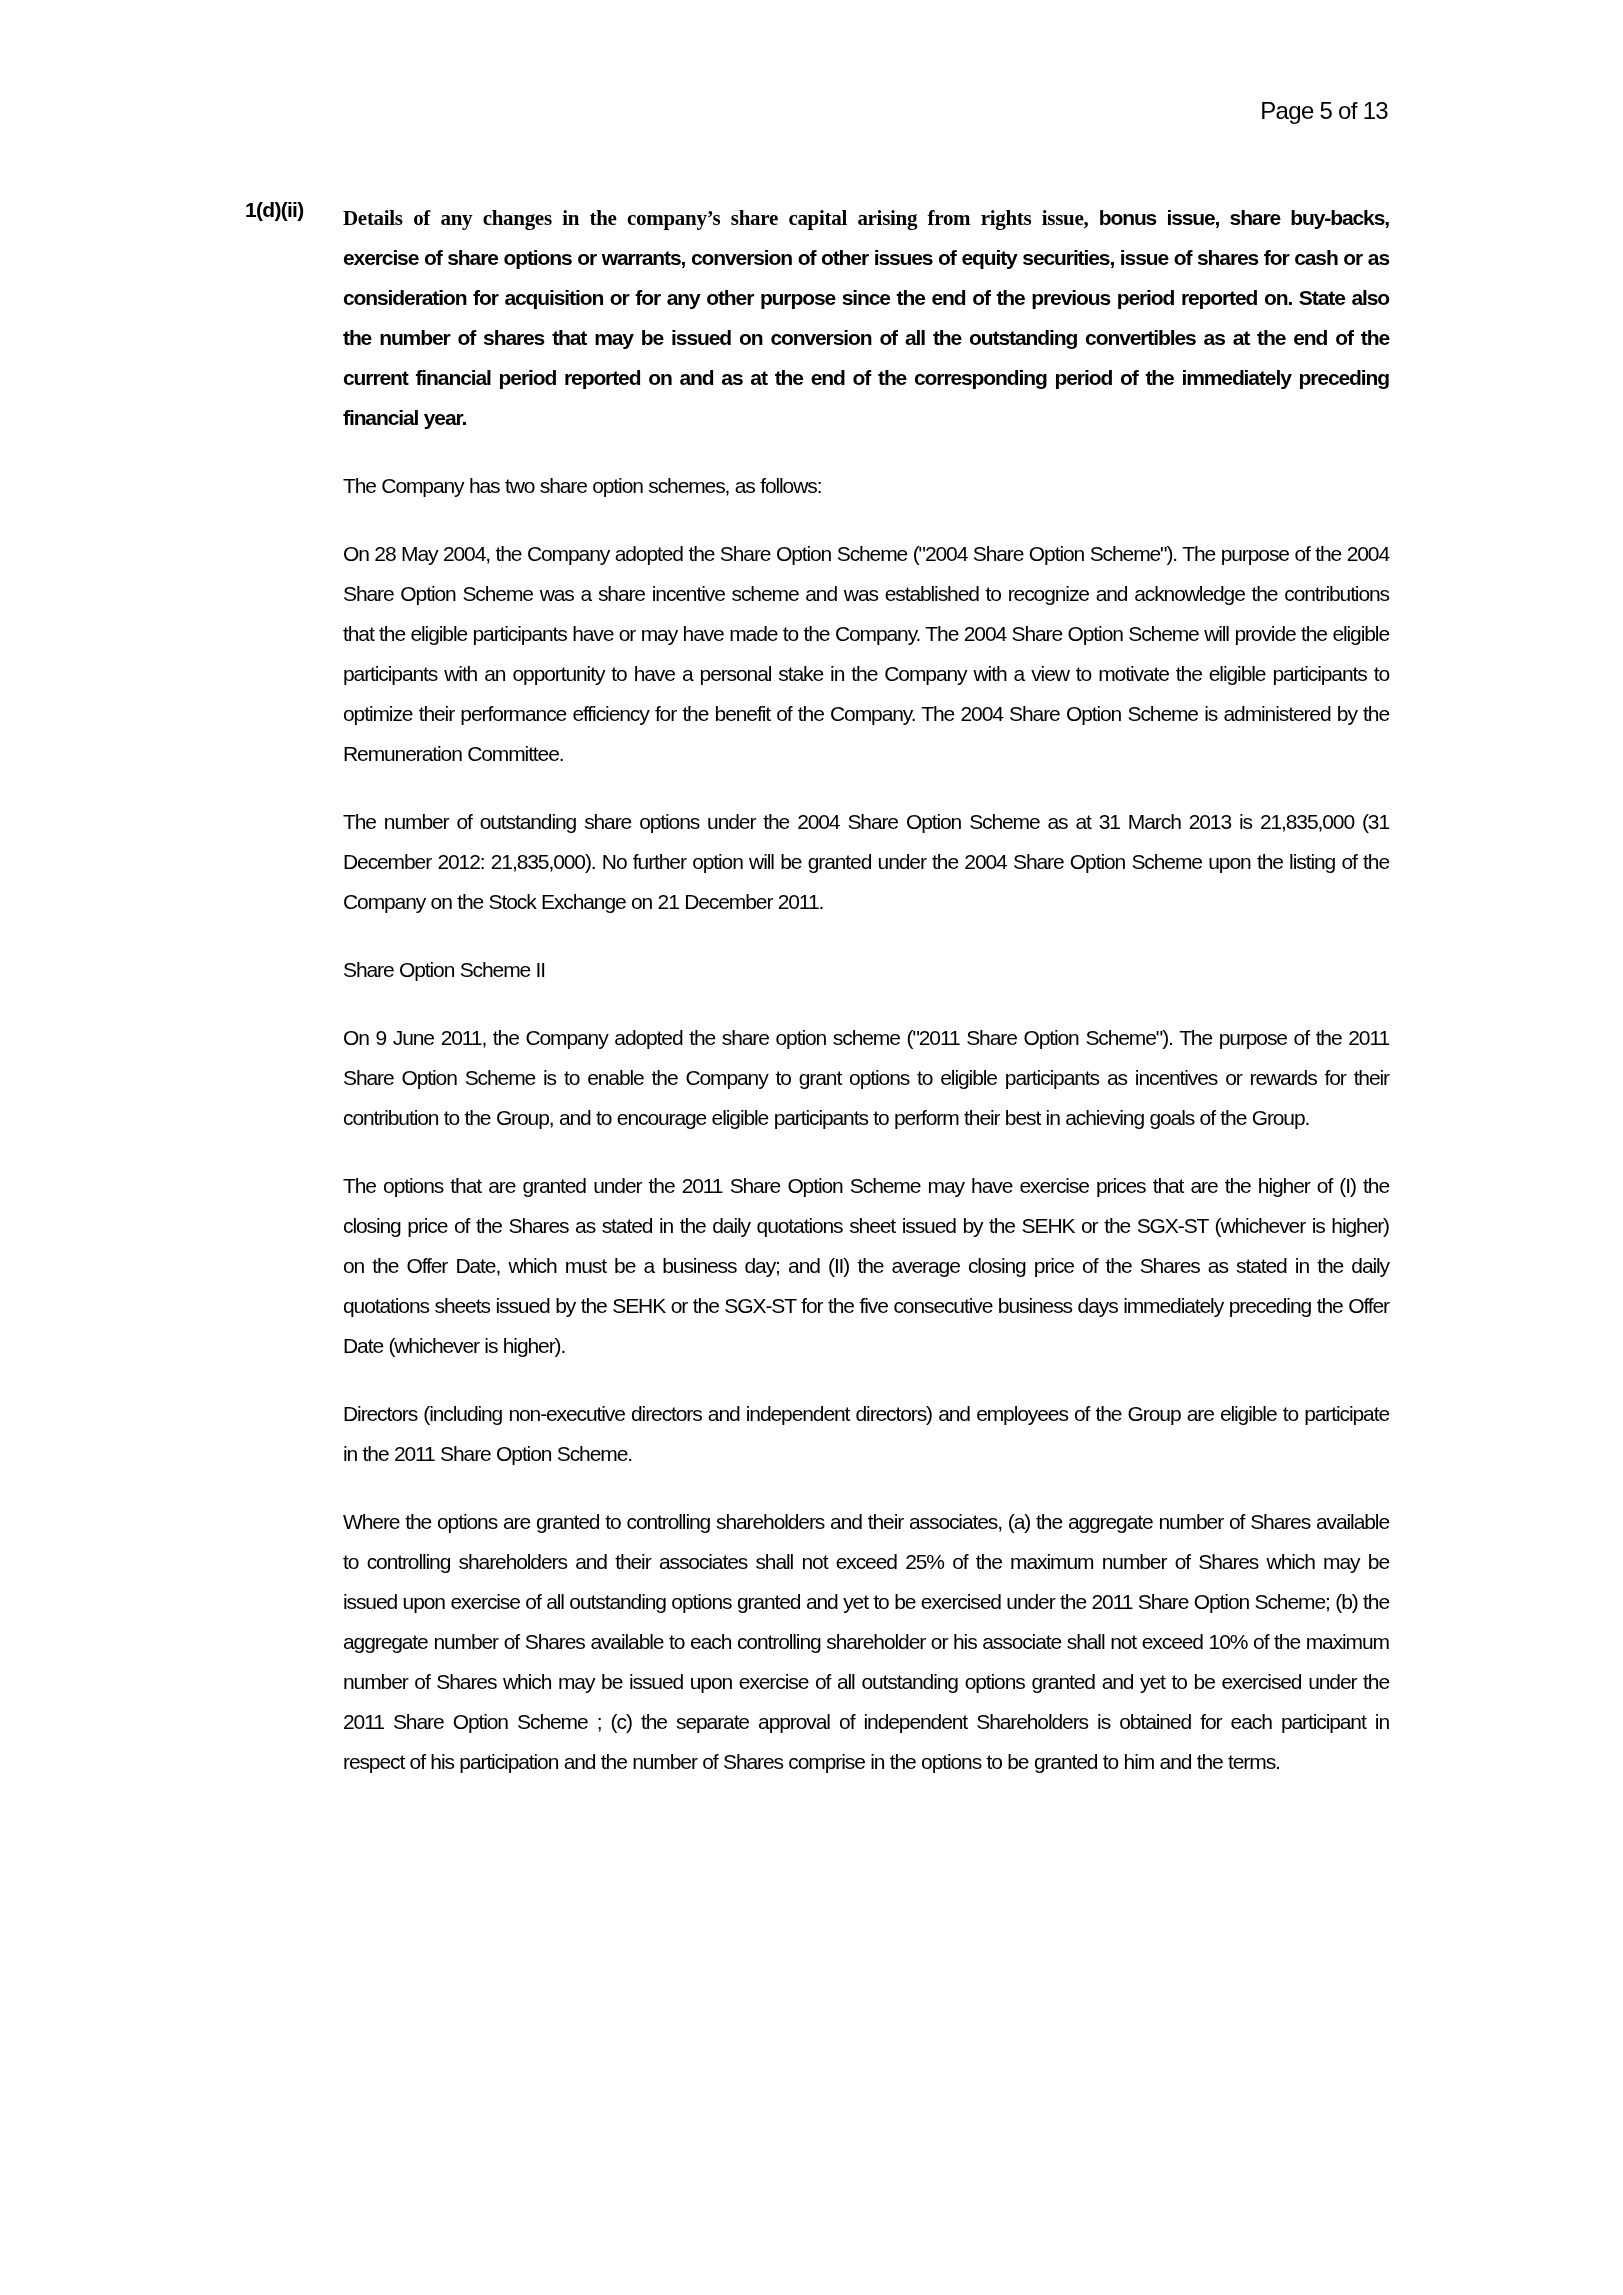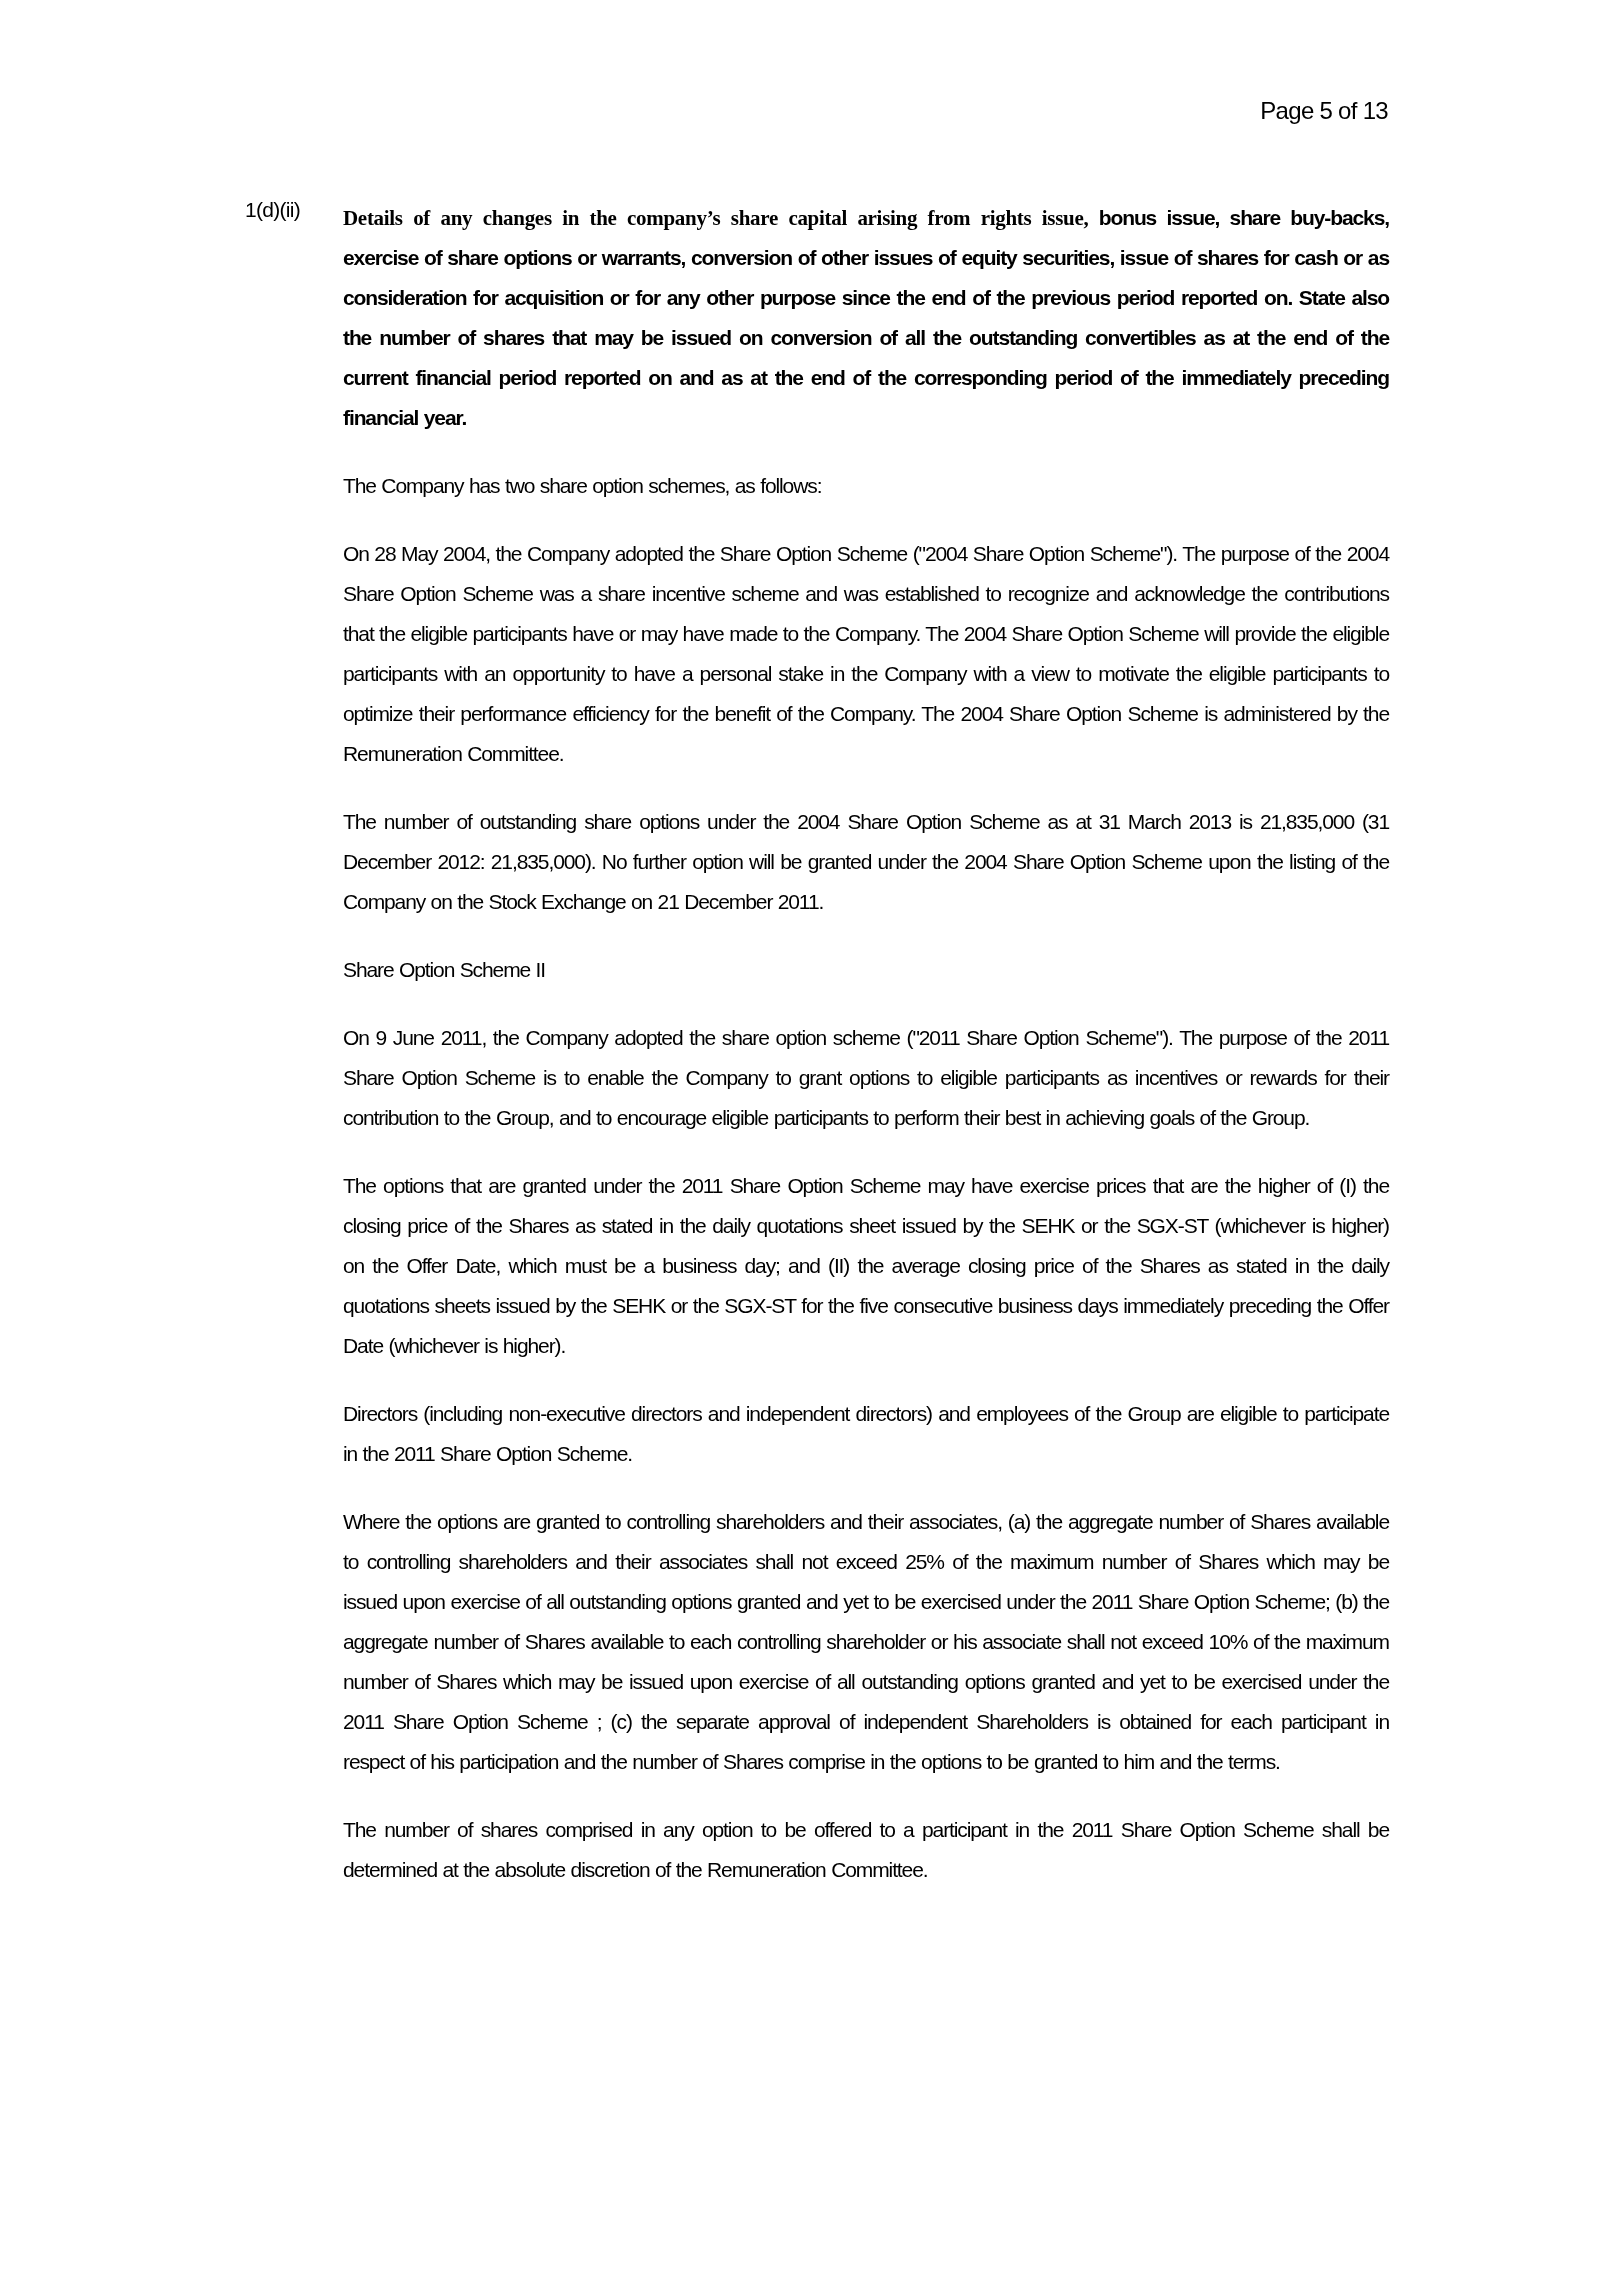--- a/index.html
+++ b/index.html
@@ -6,21 +6,21 @@
     body { width: 1623px; height: 2295px; position: relative; overflow: hidden; color: #000; }
     .page-number {
       position: absolute; top: 97px; right: 235px;
       font-family: "Liberation Sans", sans-serif; font-size: 24px; letter-spacing: -0.7px;
     }
     .section {
       position: absolute; top: 198px; left: 245px; width: 1144px;
     }
     .section-label {
       position: absolute; left: 0; top: 0;
-      font-family: "Liberation Sans", sans-serif; font-weight: normal; font-size: 21px;
+      font-family: "Liberation Sans", sans-serif; font-weight: bold; font-size: 21px;
       letter-spacing: -0.7px;
     }
     .content {
       position: absolute; left: 98px; top: 0; width: 1046px;
       font-family: "Liberation Sans", sans-serif; font-size: 21px; line-height: 40px;
       letter-spacing: -1.1px; word-spacing: 0.7px;
     }
     .heading {
       font-weight: bold; text-align: justify; margin: 0 0 28px 0;
     }
@@ -42,16 +42,15 @@
     <p>The Company has two share option schemes, as follows:</p>
 
     <p>On 28 May 2004, the Company adopted the Share Option Scheme ("2004 Share Option Scheme"). The purpose of the 2004 Share Option Scheme was a share incentive scheme and was established to recognize and acknowledge the contributions that the eligible participants have or may have made to the Company. The 2004 Share Option Scheme will provide the eligible participants with an opportunity to have a personal stake in the Company with a view to motivate the eligible participants to optimize their performance efficiency for the benefit of the Company.  The 2004 Share Option Scheme is administered by the Remuneration Committee.</p>
     <p>The number of outstanding share options under the 2004 Share Option Scheme as at 31 March 2013 is 21,835,000 (31 December 2012: 21,835,000).  No further option will be granted under the 2004 Share Option Scheme upon the listing of the Company on the Stock Exchange on 21 December 2011.</p>
 
     <p>Share Option Scheme II</p>
     <p>On 9 June 2011, the Company adopted the share option scheme ("2011 Share Option Scheme").  The purpose of the 2011 Share Option Scheme is to enable the Company to grant options to eligible participants as incentives or rewards for their contribution to the Group, and to encourage eligible participants to perform their best in achieving goals of the Group.</p>
     <p>The options that are granted under the 2011 Share Option Scheme may have exercise prices that are the higher of (I) the closing price of the Shares as stated in the daily quotations sheet issued by the SEHK or the SGX-ST (whichever is higher) on the Offer Date, which must be a business day; and (II) the average closing price of the Shares as stated in the daily quotations sheets issued by the SEHK or the SGX-ST for the five consecutive business days immediately preceding the Offer Date (whichever is higher).</p>
     <p>Directors (including non-executive directors and independent directors) and employees of the Group are eligible to participate in the 2011 Share Option Scheme.</p>
     <p>Where the options are granted to controlling shareholders and their associates,  (a) the aggregate number of Shares available to controlling shareholders and their associates shall not exceed 25% of the maximum number of Shares which may be issued upon exercise of all outstanding options granted and yet to be exercised under the 2011 Share Option Scheme; (b) the aggregate number of Shares available to each controlling shareholder or his associate shall not exceed 10% of the maximum number of Shares which may be issued upon exercise of all outstanding options granted and yet to be exercised  under the 2011 Share Option Scheme ; (c) the separate approval of independent Shareholders is obtained for each participant in respect of his participation and the number of Shares comprise in the options to be granted to him and the terms.</p>
-    <p>The number of shares comprised in any option to be offered to a participant in the 2011 Share Option Scheme shall be determined at the absolute discretion of the Remuneration Committee.</p>
   </div>
 </div>
 
 
 </body></html>

